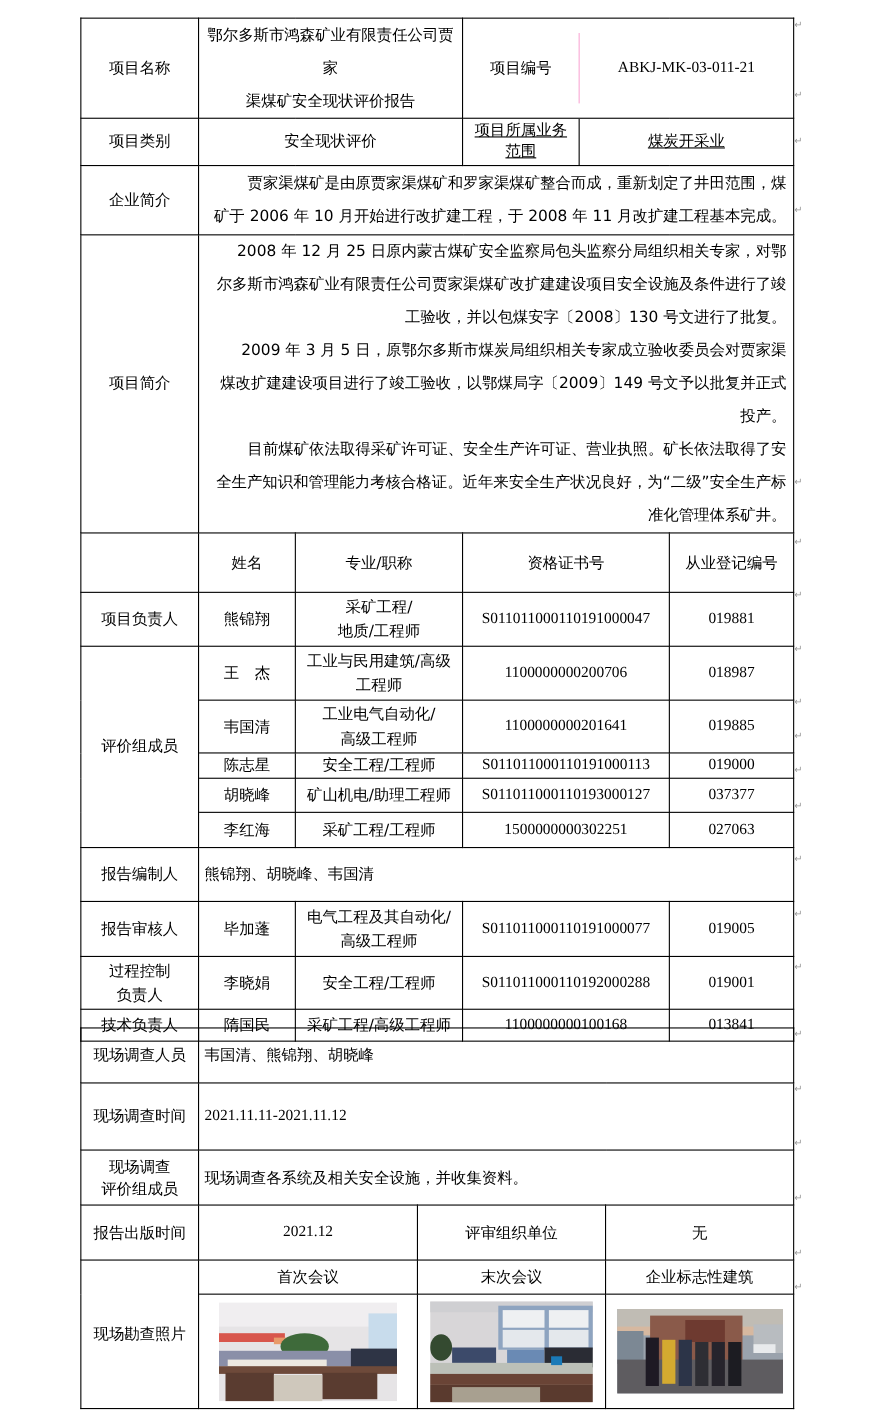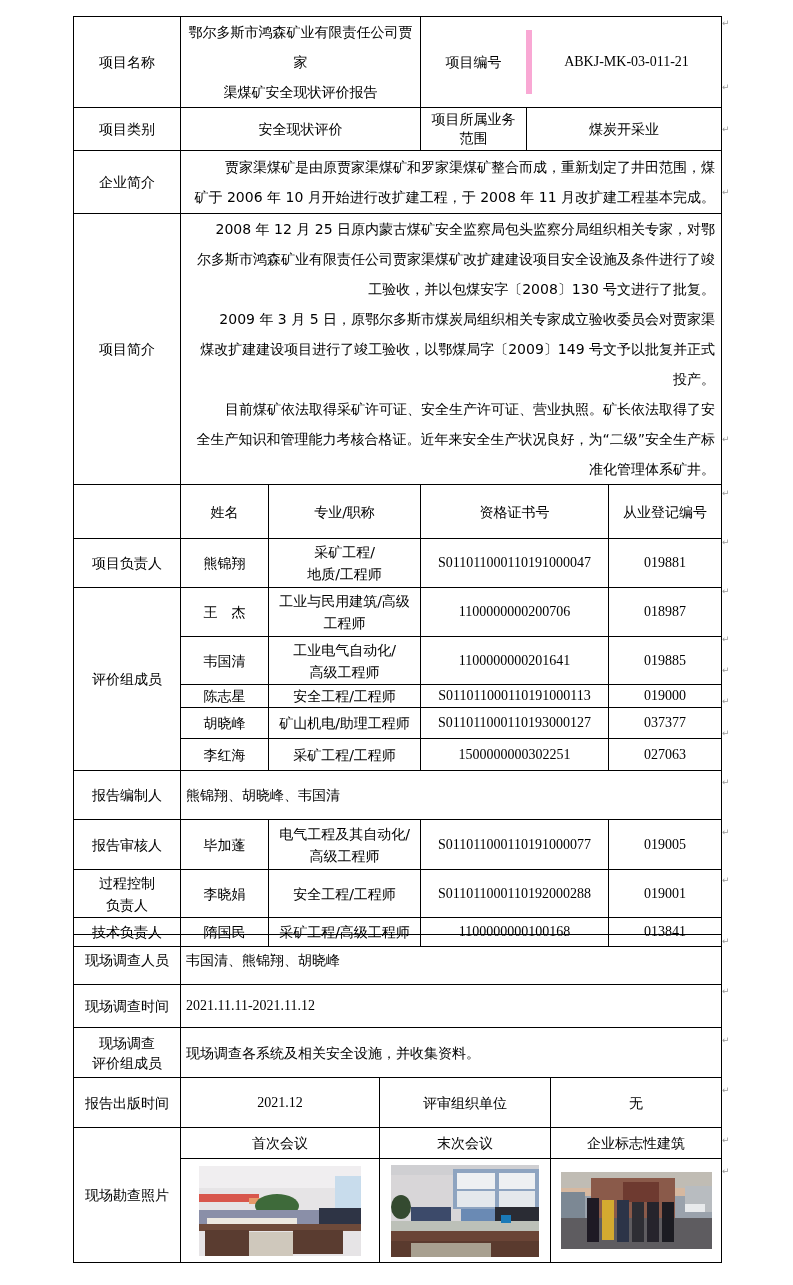--- a/index.html
+++ b/index.html
@@ -34,31 +34,31 @@
 
   <tbody>
       <tr style="height:64px">
     <td>项目名称</td>
     <td colspan="2" class="title-cell" style="padding:0 2px;">
       <div>鄂尔多斯市鸿森矿业有限责任公司贾家</div>
       <div>渠煤矿安全现状评价报告</div>
     </td>
     <td colspan="2" style="padding:0;">
       <div style="display:flex; height:64px;">
-        <div style="width:105px; border-right:6px solid #f9a8d4; display:flex; align-items:center; justify-content:center;">项目编号</div>
+        <div style="width:105px; border-right:1px solid #f9a8d4; display:flex; align-items:center; justify-content:center;">项目编号</div>
         <div class="num" style="flex:1; display:flex; align-items:center; justify-content:center;">ABKJ-MK-03-011-21</div>
       </div>
     </td>
   </tr>
 
   <tr style="height:42px">
     <td>项目类别</td>
     <td colspan="2">安全现状评价</td>
     <td colspan="2" style="padding:0;">
-      <div style="display:flex; height:42px;">
+      <div style="display:flex; height:42px;text-decoration:underline;">
         <div style="width:105px; border-right:1px solid #000; display:flex; flex-direction:column; align-items:center; justify-content:center; line-height:19px;">
           <span>项目所属业务</span>
           <span>范围</span>
         </div>
         <div style="flex:1; display:flex; align-items:center; justify-content:center;">煤炭开采业</div>
       </div>
     </td>
   </tr>
 
   <tr style="height:63px">
@@ -176,21 +176,21 @@
     <col style="width:107px">
       <col style="width:199px">
       <col style="width:171px">
       <col style="width:171px">
   </colgroup>
   <tbody>
       <tr style="height:50px">
     <td>现场调查人员</td>
     <td colspan="3" class="left">韦国清、熊锦翔、胡晓峰</td>
   </tr>
-  <tr style="height:43px">
+  <tr style="height:61px">
     <td>现场调查时间</td>
     <td colspan="3" class="left num">2021.11.11-2021.11.12</td>
   </tr>
   <tr style="height:50px">
     <td style="line-height:20px;">
       <div>现场调查</div>
       <div>评价组成员</div>
     </td>
     <td colspan="3" class="left">现场调查各系统及相关安全设施，并收集资料。</td>
   </tr>

